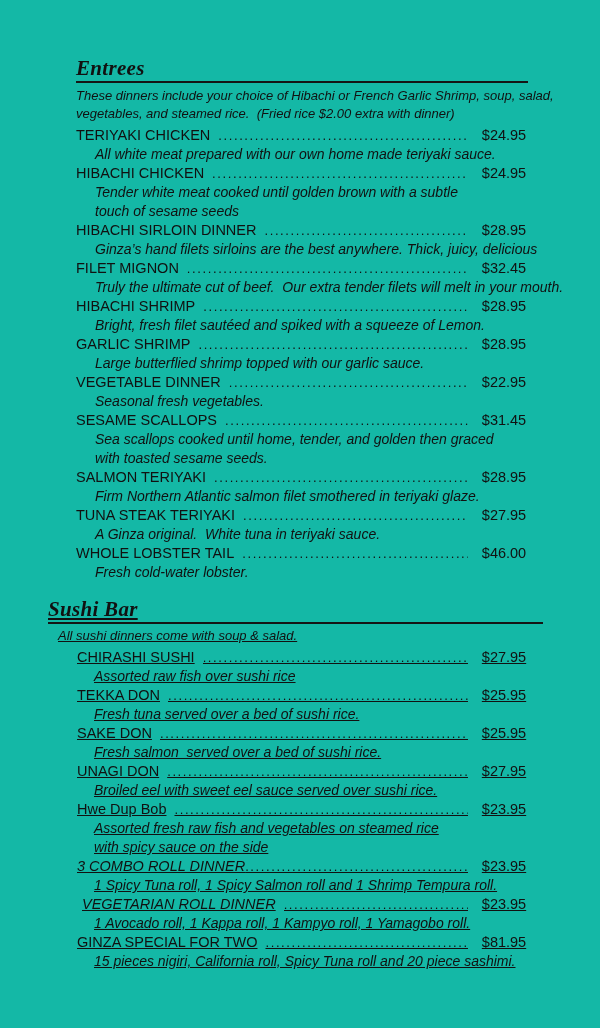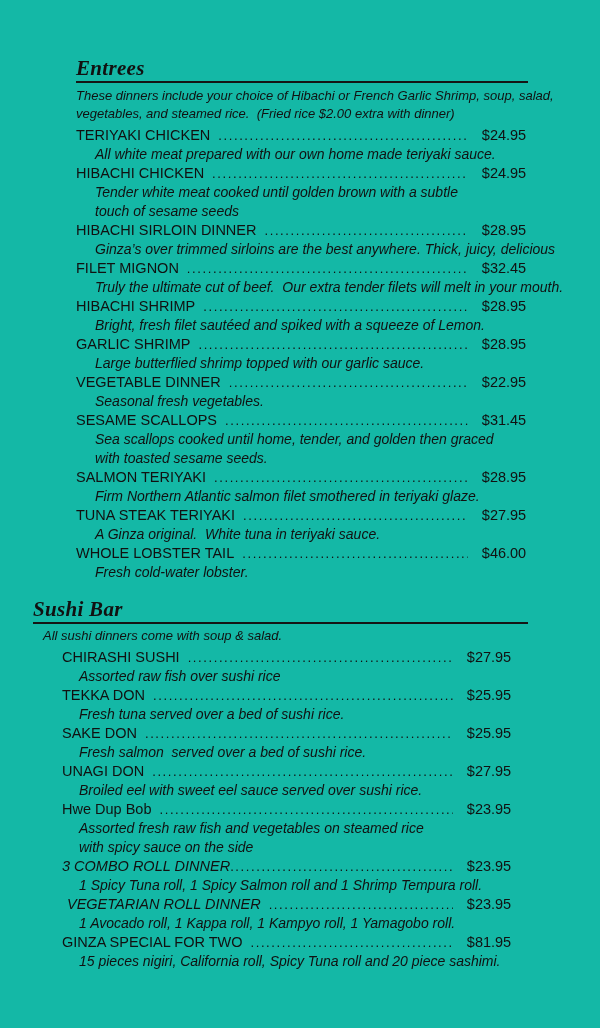--- a/index.html
+++ b/index.html
@@ -7,21 +7,21 @@
     position: relative;
     width: 600px;
     height: 1028px;
     background: #14b8a6;
     color: #111111;
     font-family: "Liberation Sans", sans-serif;
     overflow: hidden;
   }
   .section { position: absolute; }
   .section-entrees { left: 76px; top: 56px; width: 452px; }
-  .section-sushi   { left: 33px; top: 597px; width: 495px; }
+  .section-sushi   { left: 48px; top: 597px; width: 495px; text-decoration: underline; }
 
   .section-heading {
     font-family: "Liberation Serif", serif;
     font-style: italic;
     font-weight: bold;
     font-size: 21px;
     line-height: 24px;
     border-bottom: 2.5px solid #151515;
     padding-bottom: 1px;
     letter-spacing: 0.3px;
@@ -99,21 +99,21 @@
         <span class="price">$24.95</span>
       </div>
       <div class="desc">Tender white meat cooked until golden brown with a subtle
 touch of sesame seeds</div>
 
       <div class="row">
         <span class="item-name">HIBACHI SIRLOIN DINNER</span>
         <span class="leader"></span>
         <span class="price">$28.95</span>
       </div>
-      <div class="desc">Ginza’s over trimmed sirloins are the best anywhere. Thick, juicy, delicious</div>
+      <div class="desc">Ginza’s hand filets sirloins are the best anywhere. Thick, juicy, delicious</div>
 
       <div class="row">
         <span class="item-name">FILET MIGNON</span>
         <span class="leader"></span>
         <span class="price">$32.45</span>
       </div>
       <div class="desc">Truly the ultimate cut of beef.  Our extra tender filets will melt in your mouth.</div>
 
       <div class="row">
         <span class="item-name">HIBACHI SHRIMP</span>

